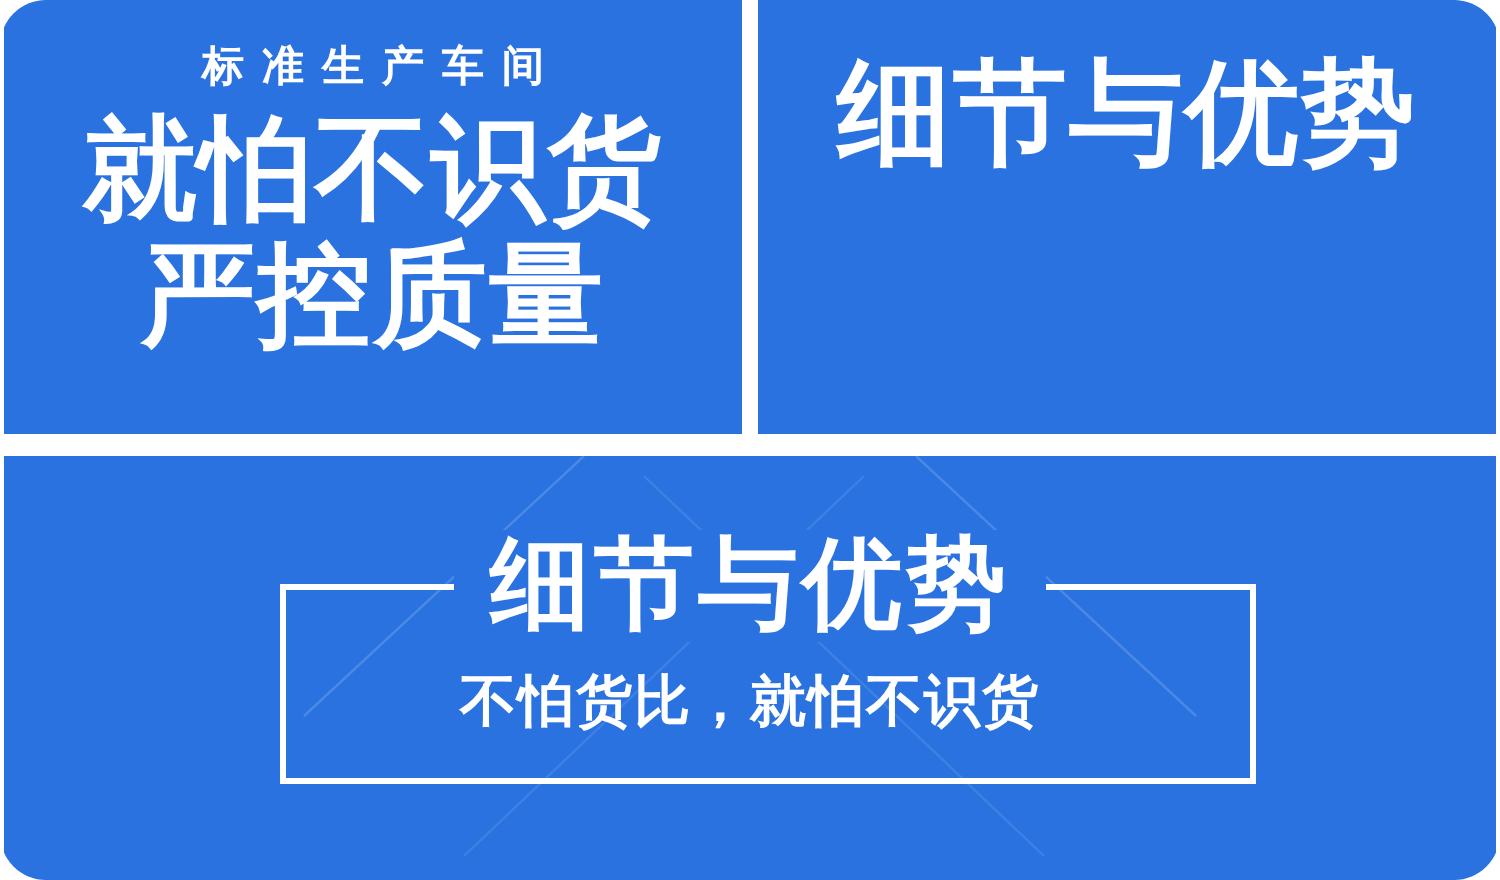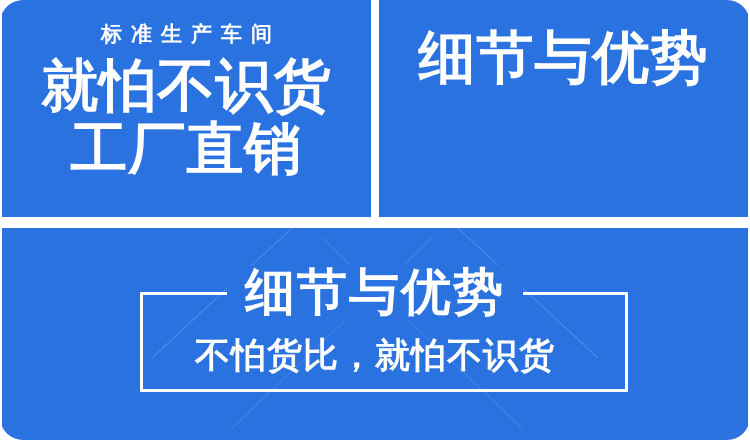--- a/index.html
+++ b/index.html
@@ -127,38 +127,38 @@
     white-space: nowrap;
     background: #2a72e0;
     padding: 2px 18px 4px 18px;
   }
 
   .sub-title {
     position: relative;
     z-index: 3;
     margin-top: 16px;
     color: #ffffff;
-    font-size: 35px;
+    font-size: 28px;
     font-weight: 700;
     line-height: 1;
     letter-spacing: 1px;
     white-space: nowrap;
   }
 </style>
 </head>
 <body>
 
 <div class="banner">
 
   <div class="top-row">
 
     <div class="panel panel-top">
       <div class="eyebrow spaced">标准生产车间</div>
       <div class="headline first">就怕不识货</div>
-      <div class="headline second">工厂直销</div>
+      <div class="headline second">严控质量</div>
     </div>
 
     <div class="panel panel-top">
       <div class="headline second">细节与优势</div>
     </div>
 
   </div>
 
   <div class="panel panel-bottom">
 

